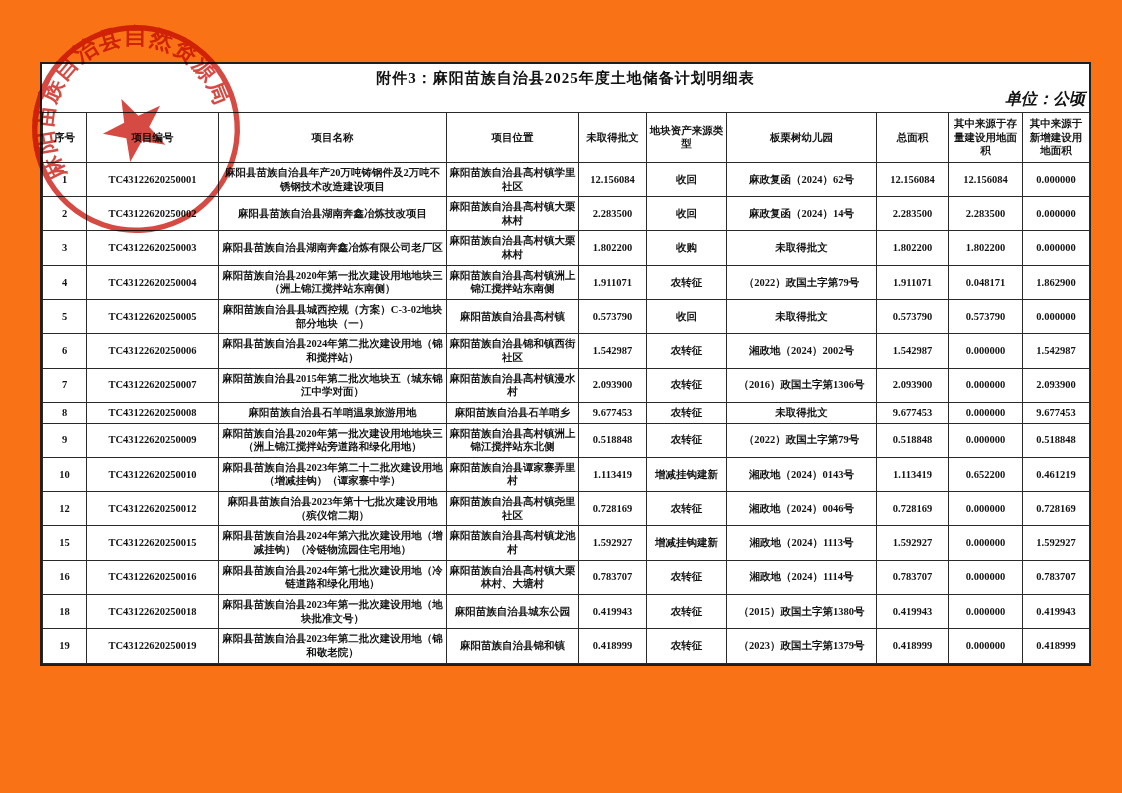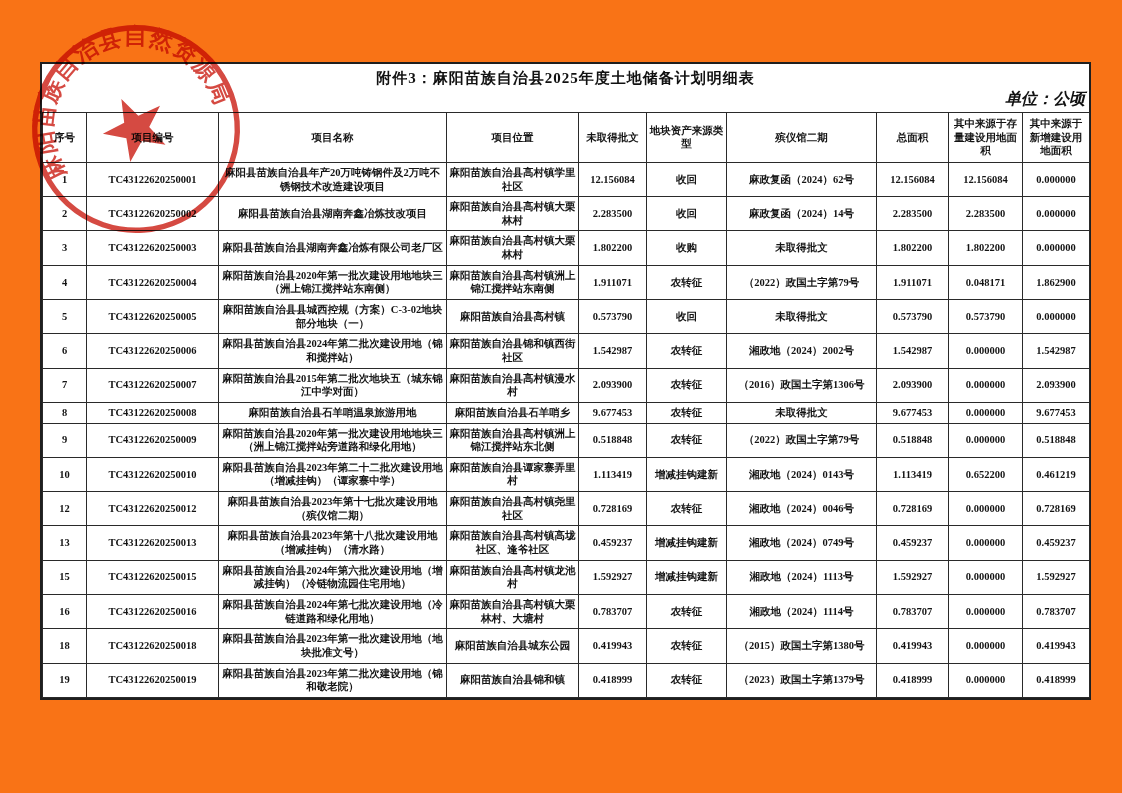--- a/index.html
+++ b/index.html
@@ -95,21 +95,21 @@
           <col class="c9">
       </colgroup>
       <thead>
           <tr>
             <th>序号</th>
             <th>项目编号</th>
             <th>项目名称</th>
             <th>项目位置</th>
             <th>未取得批文</th>
             <th>地块资产来源类型</th>
-            <th>殡仪馆二期</th>
+            <th>板栗树幼儿园</th>
             <th>总面积</th>
             <th>其中来源于存量建设用地面积</th>
             <th>其中来源于新增建设用地面积</th>
           </tr>
         </thead>
       <tbody>
           <tr>
             <td>1</td>
             <td>TC43122620250001</td>
             <td>麻阳县苗族自治县年产20万吨铸钢件及2万吨不锈钢技术改造建设项目</td>
@@ -233,32 +233,20 @@
             <td>12</td>
             <td>TC43122620250012</td>
             <td>麻阳县苗族自治县2023年第十七批次建设用地（殡仪馆二期）</td>
             <td>麻阳苗族自治县高村镇尧里社区</td>
             <td>0.728169</td>
             <td>农转征</td>
             <td>湘政地（2024）0046号</td>
             <td>0.728169</td>
             <td>0.000000</td>
             <td>0.728169</td>
-          </tr>
-          <tr>
-            <td>13</td>
-            <td>TC43122620250013</td>
-            <td>麻阳县苗族自治县2023年第十八批次建设用地（增减挂钩）（清水路）</td>
-            <td>麻阳苗族自治县高村镇高垅社区、逢爷社区</td>
-            <td>0.459237</td>
-            <td>增减挂钩建新</td>
-            <td>湘政地（2024）0749号</td>
-            <td>0.459237</td>
-            <td>0.000000</td>
-            <td>0.459237</td>
           </tr>
           <tr>
             <td>15</td>
             <td>TC43122620250015</td>
             <td>麻阳县苗族自治县2024年第六批次建设用地（增减挂钩）（冷链物流园住宅用地）</td>
             <td>麻阳苗族自治县高村镇龙池村</td>
             <td>1.592927</td>
             <td>增减挂钩建新</td>
             <td>湘政地（2024）1113号</td>
             <td>1.592927</td>

